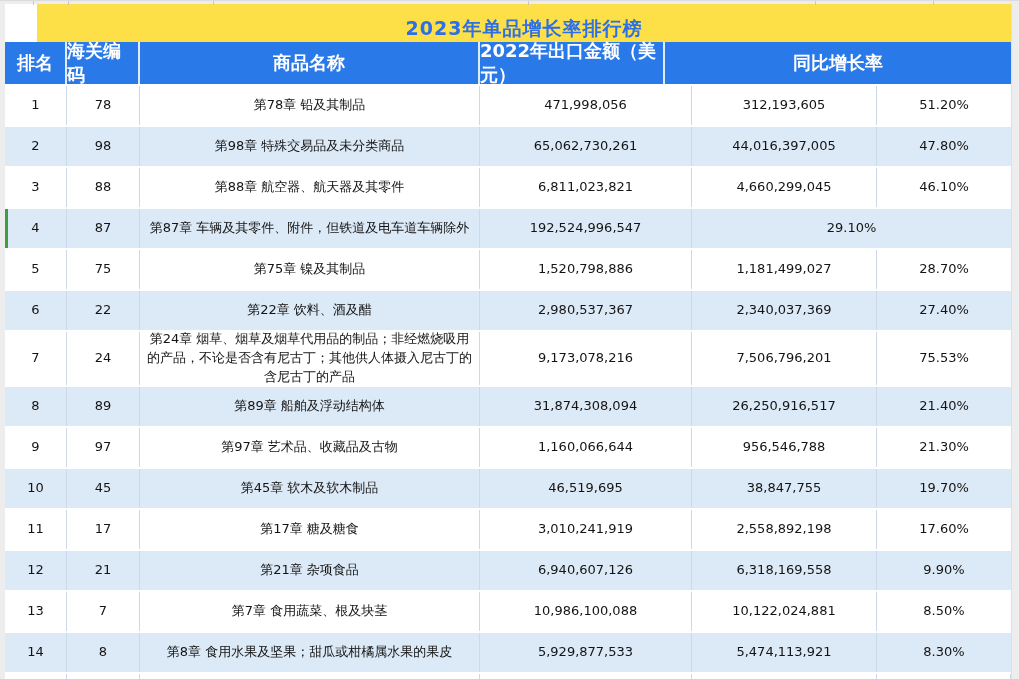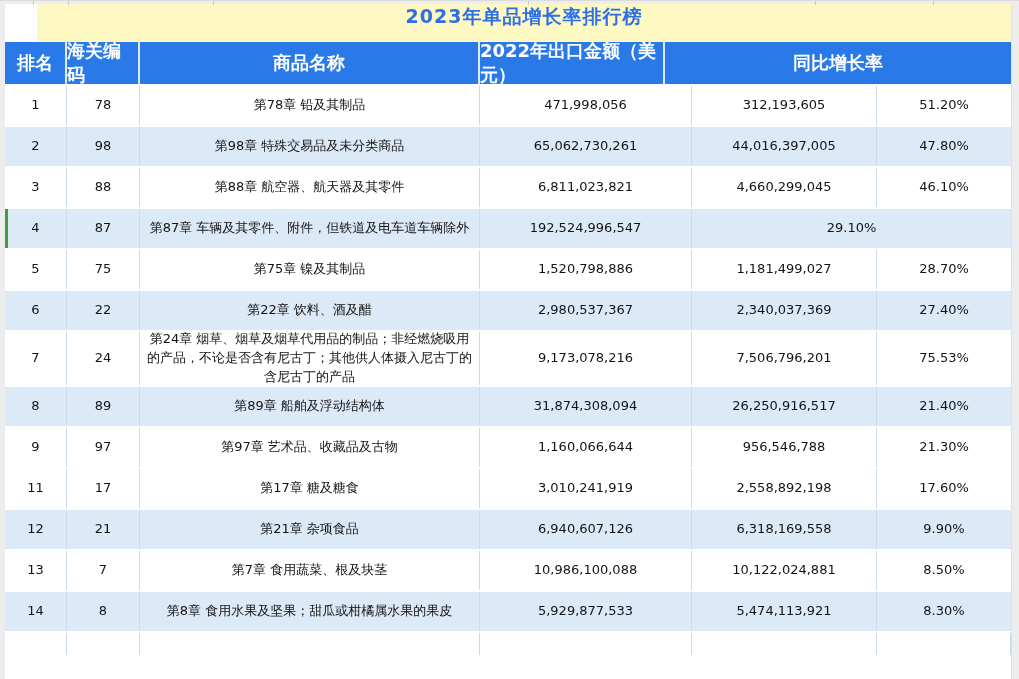--- a/index.html
+++ b/index.html
@@ -33,22 +33,22 @@
     background:#ededed; z-index:4;
   }
   
   .panel {
     position:absolute; left:5px; top:4px; width:1007px; height:675px;
     background:#ffffff; overflow:hidden;
     border-right:1px solid #d8e2ee;
   }
   .title-bar {
     height:38px;
-    display:flex; align-items:flex-start; justify-content:center;
-    background:#fef9c3;
+    display:flex; align-items:flex-end; justify-content:center;
+    background:#fde047;
     margin-left:32px;
   }
   .title-text {
     font-size:19px; font-weight:bold; color:#2c6fe6;
     letter-spacing:1px;
   }
   
   .thead {
     display:flex; height:44px;
     background:#2a79e8;
@@ -191,20 +191,28 @@
           <div class="td col-5">21.40%</div>
         </div>
         <div class="tr">
           <div class="td col-0">9</div>
           <div class="td col-1">97</div>
           <div class="td col-2">第97章 艺术品、收藏品及古物</div>
           <div class="td col-3">1,160,066,644</div>
           <div class="td col-4">956,546,788</div>
           <div class="td col-5">21.30%</div>
         </div>
+        <div class="tr alt">
+          <div class="td col-0">10</div>
+          <div class="td col-1">45</div>
+          <div class="td col-2">第45章 软木及软木制品</div>
+          <div class="td col-3">46,519,695</div>
+          <div class="td col-4">38,847,755</div>
+          <div class="td col-5">19.70%</div>
+        </div>
         <div class="tr">
           <div class="td col-0">11</div>
           <div class="td col-1">17</div>
           <div class="td col-2">第17章 糖及糖食</div>
           <div class="td col-3">3,010,241,919</div>
           <div class="td col-4">2,558,892,198</div>
           <div class="td col-5">17.60%</div>
         </div>
         <div class="tr alt">
           <div class="td col-0">12</div>

